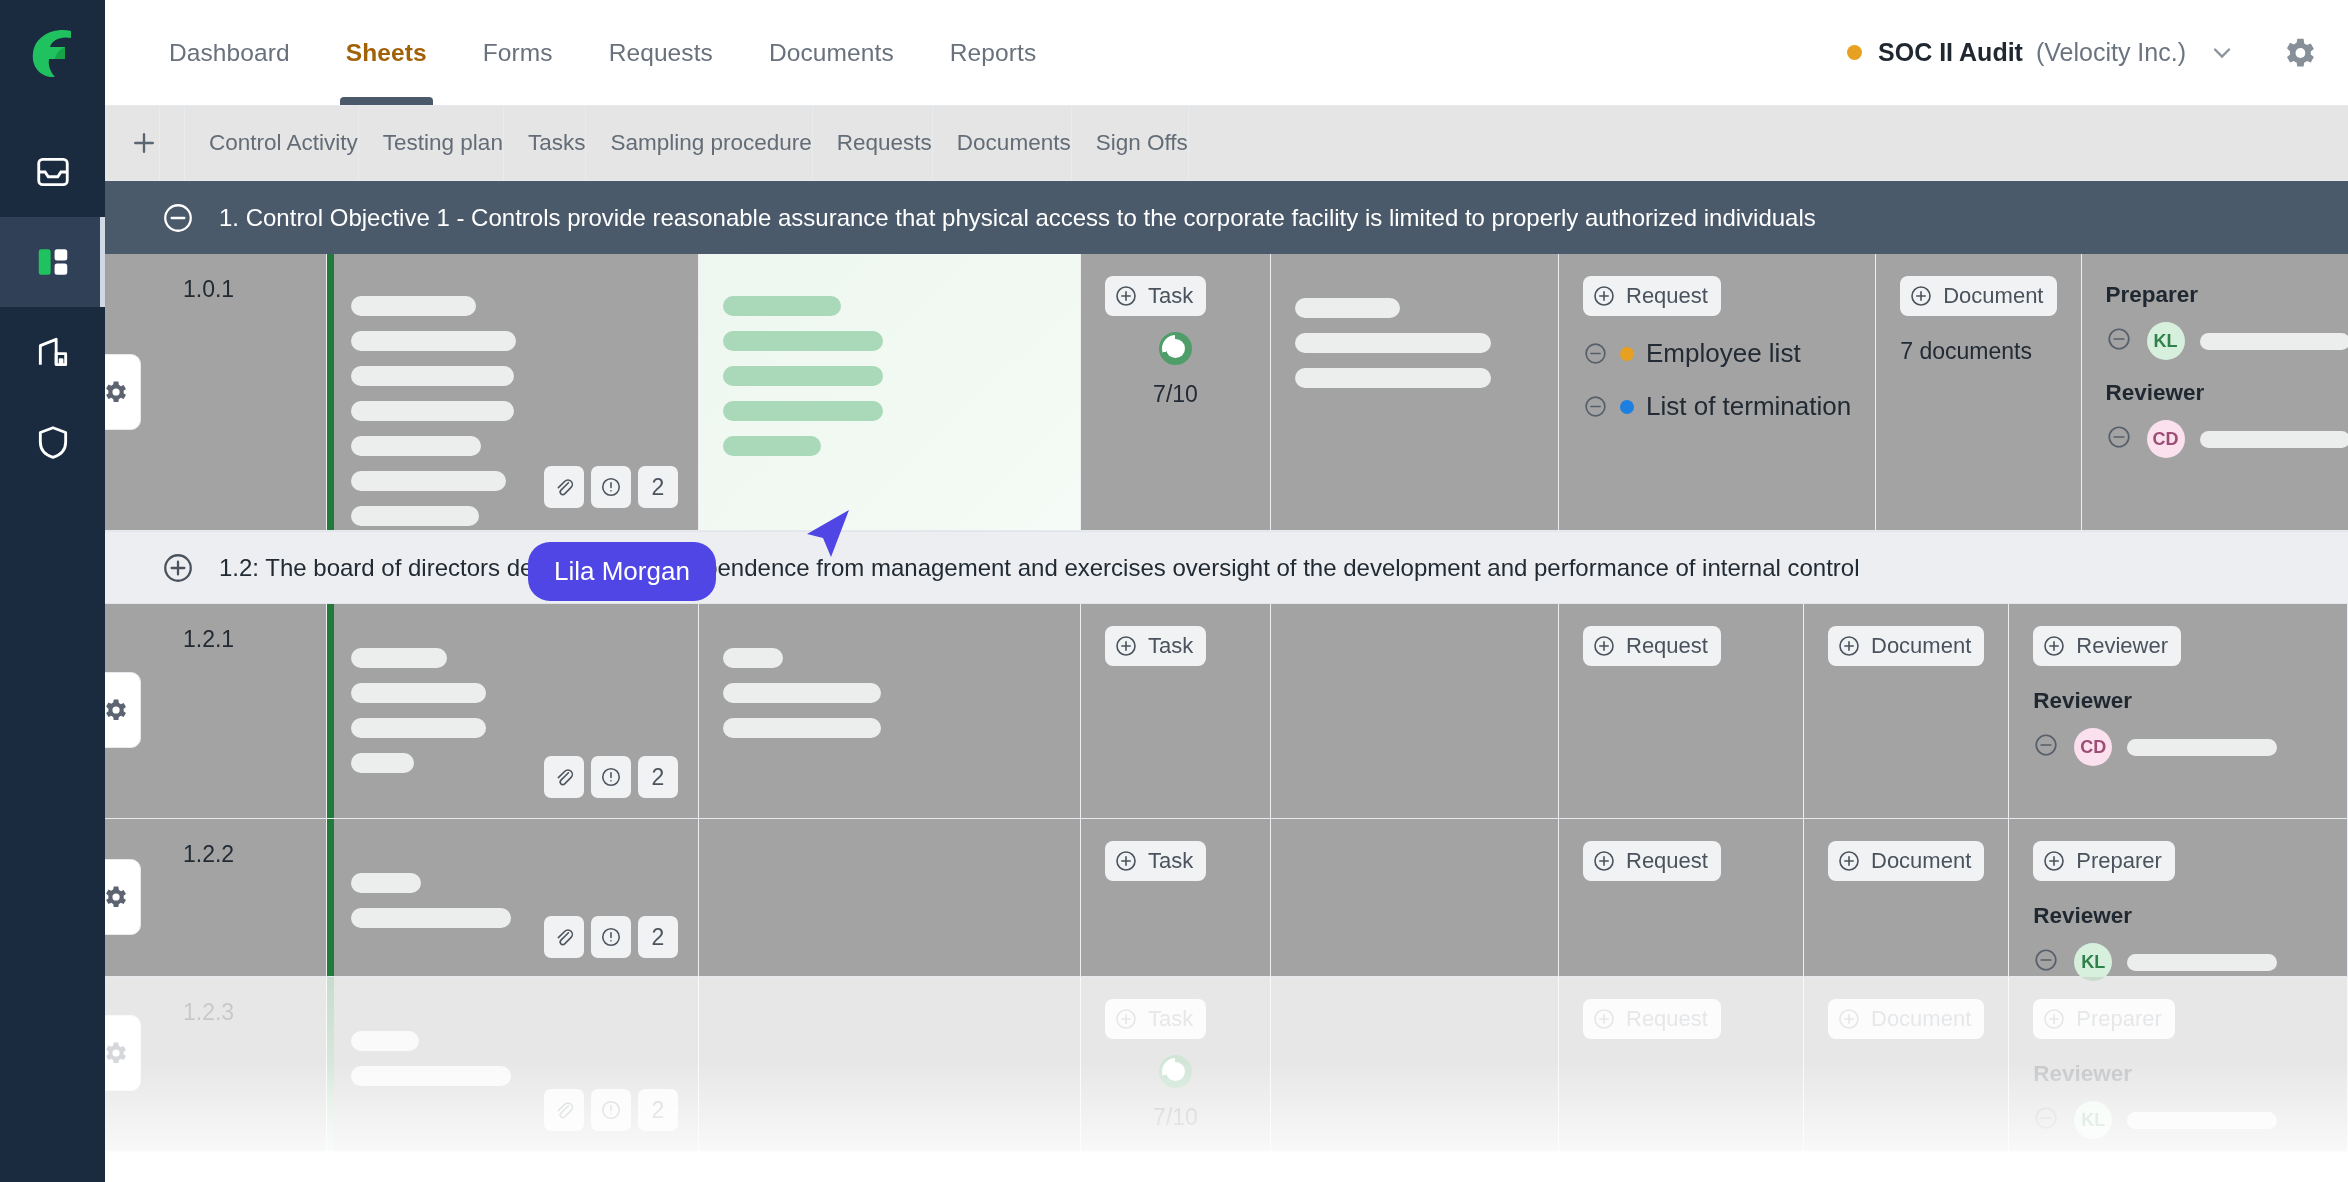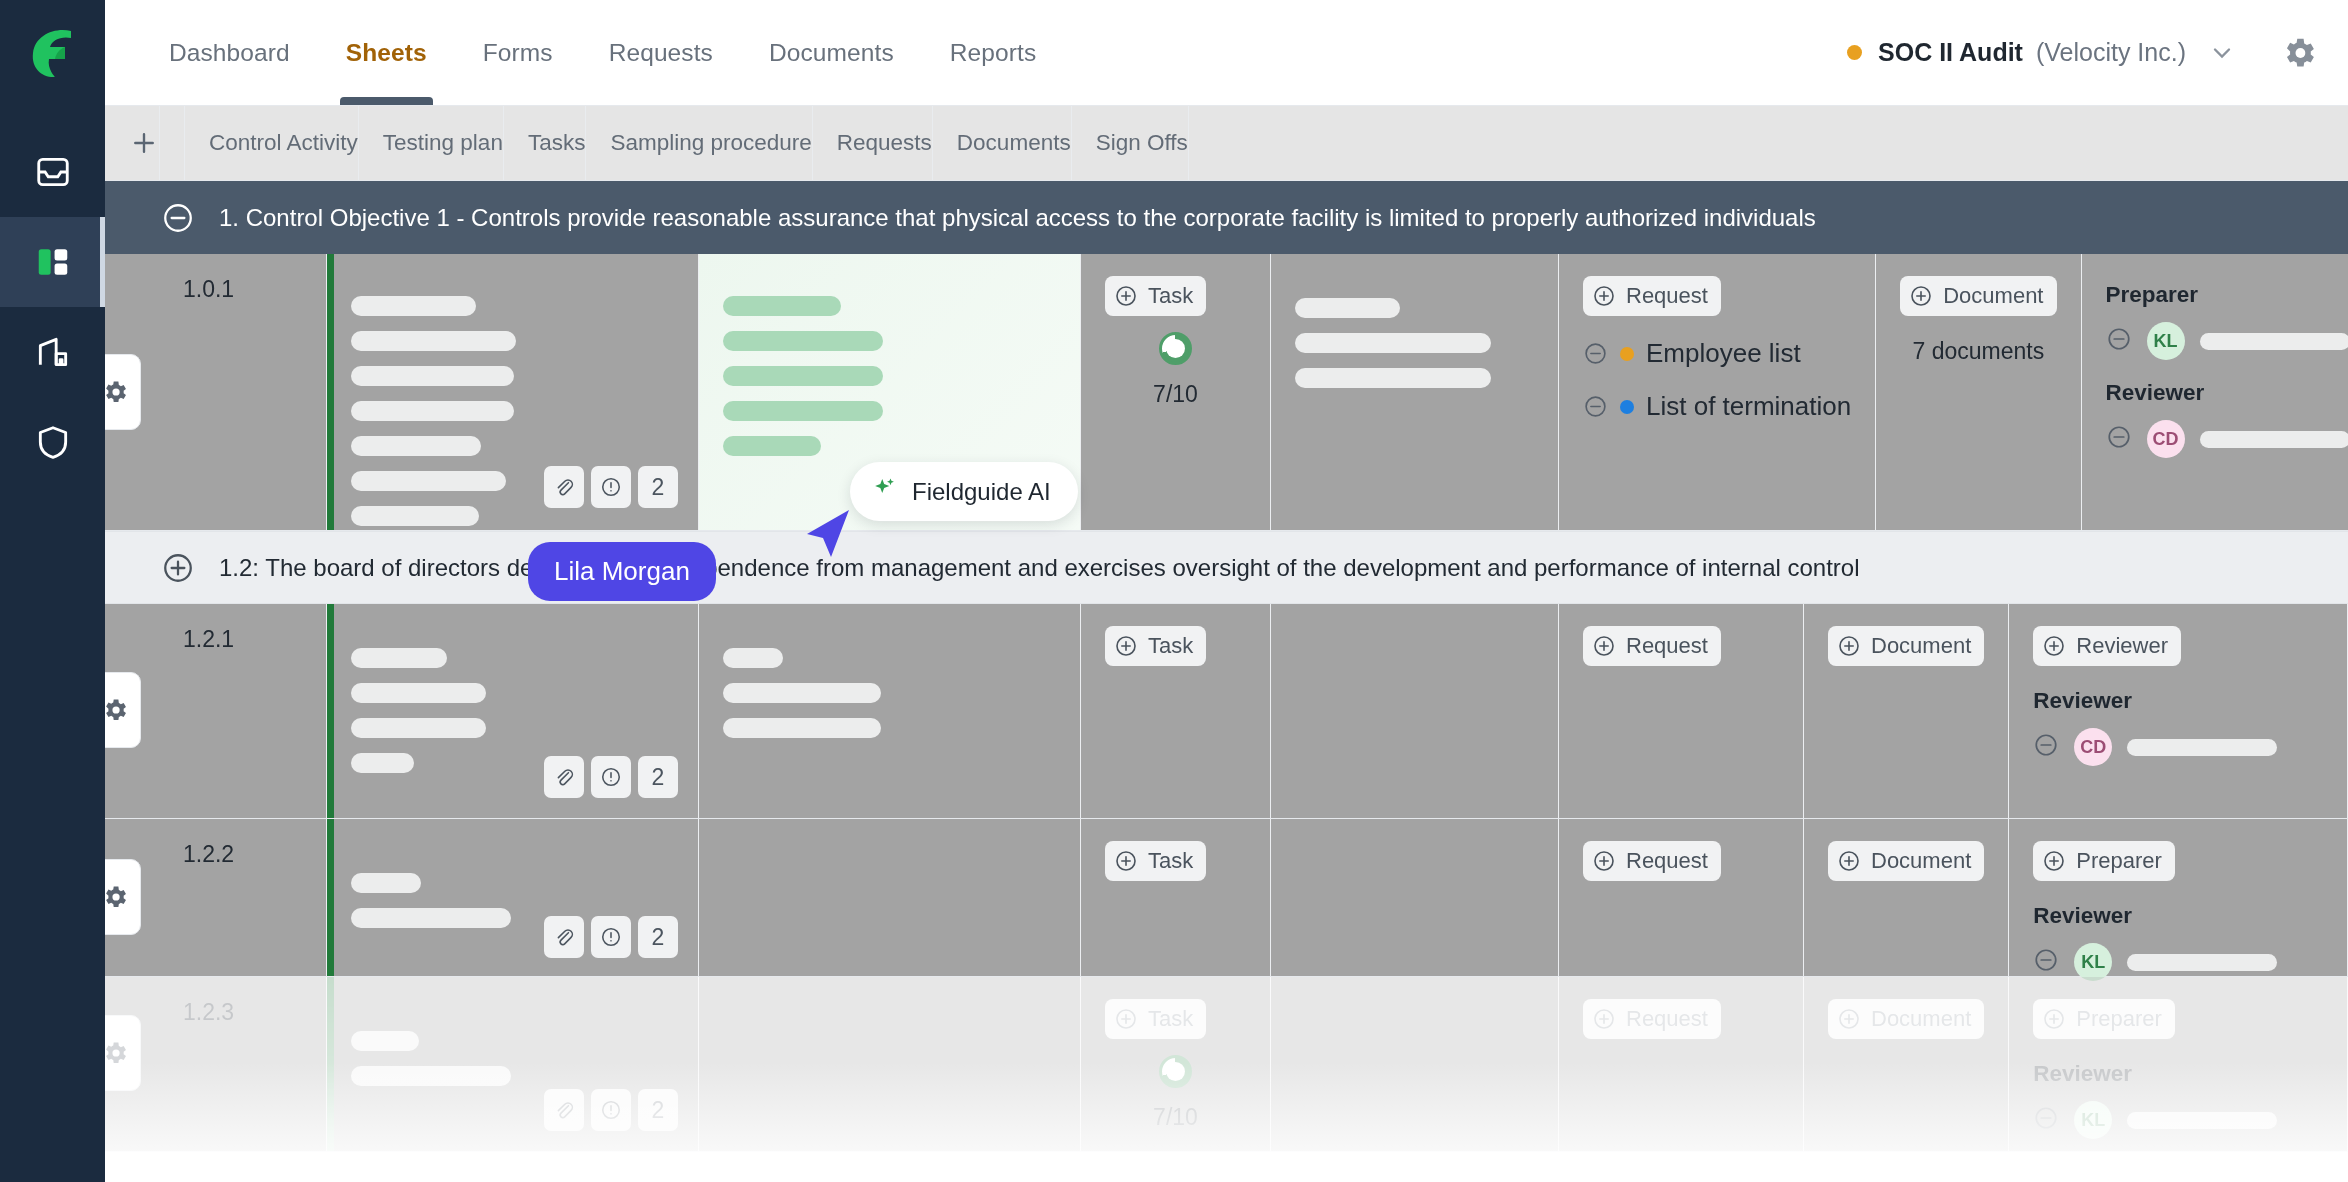--- a/index.html
+++ b/index.html
@@ -103,21 +103,21 @@
   .reqname { font-size:26px; color:#222a33; white-space:nowrap;}
 
   
   .so-label { font-size:22.5px; color:#1f2730; font-weight:700; margin:6px 0 0 0; }
   .so-row { display:flex; align-items:center; gap:15px; margin:14px 0 20px 0; }
   .avatar { width:38px; height:38px; border-radius:50%; display:flex; align-items:center;
       justify-content:center; font-size:18px; font-weight:700; }
   .av-green{ background:#d6f0dd; color:#2f8049; }
   .av-pink { background:#fbe0ee; color:#9c4d74; }
   .so-bar { height:17px; width:150px; border-radius:9px; background:#eceded; }
-  .docs-text { font-size:23px; color:#222a33; margin-top:22px;text-align:center; }
+  .docs-text { font-size:23px; color:#222a33; margin-top:22px; }
 
   
   .ai-badge { position:absolute; display:inline-flex; align-items:center; gap:14px;
       background:#fff; border-radius:999px; padding:13px 27px 13px 21px;
       box-shadow:0 4px 14px rgba(20,30,45,.13); font-size:24px; color:#1f2730; z-index:25; }
   .cursor-arrow { position:absolute; z-index:26; }
   .cursor-tag { position:absolute; background:#4f46e5; color:#fff; font-size:26px;
       border-radius:22px; padding:14px 26px; z-index:27; white-space:nowrap; }
 
   
@@ -694,29 +694,20 @@
             </span>
             <span class="avatar av-green">KL</span>
             <span class="so-bar"></span>
           </div>
         </div>
       </div>
     </div>
 
     <div style="position:absolute;left:0;right:0;bottom:0;height:120px;background:linear-gradient(to bottom,rgba(255,255,255,0),#fff);pointer-events:none;z-index:15;"></div>
 
-    <div class="ai-badge" style="left:745px; top:462px;">
-      <span>
-        <svg width="27" height="27" viewBox="0 0 24 24" fill="#2f9e52">
-          <path d="M10 3.5l1.7 4.6 4.6 1.7-4.6 1.7L10 16.1 8.3 11.5 3.7 9.8l4.6-1.7z"></path>
-          <path d="M17.3 3l.85 2.2 2.2.85-2.2.85L17.3 9.1l-.85-2.2-2.2-.85 2.2-.85z"></path>
-        </svg>
-      </span>
-      <span>Fieldguide AI</span>
-    </div>
 
     <div class="cursor-arrow" style="left:700px; top:508px;">
       <svg width="46" height="52" viewBox="0 0 46 52">
         <path d="M44 2 L2 26 L18 30 L26 49 Z" fill="#4f46e5"></path>
       </svg>
     </div>
 
     <div class="cursor-tag" style="left:423px; top:542px;">
       <span>Lila Morgan</span>
     </div>

